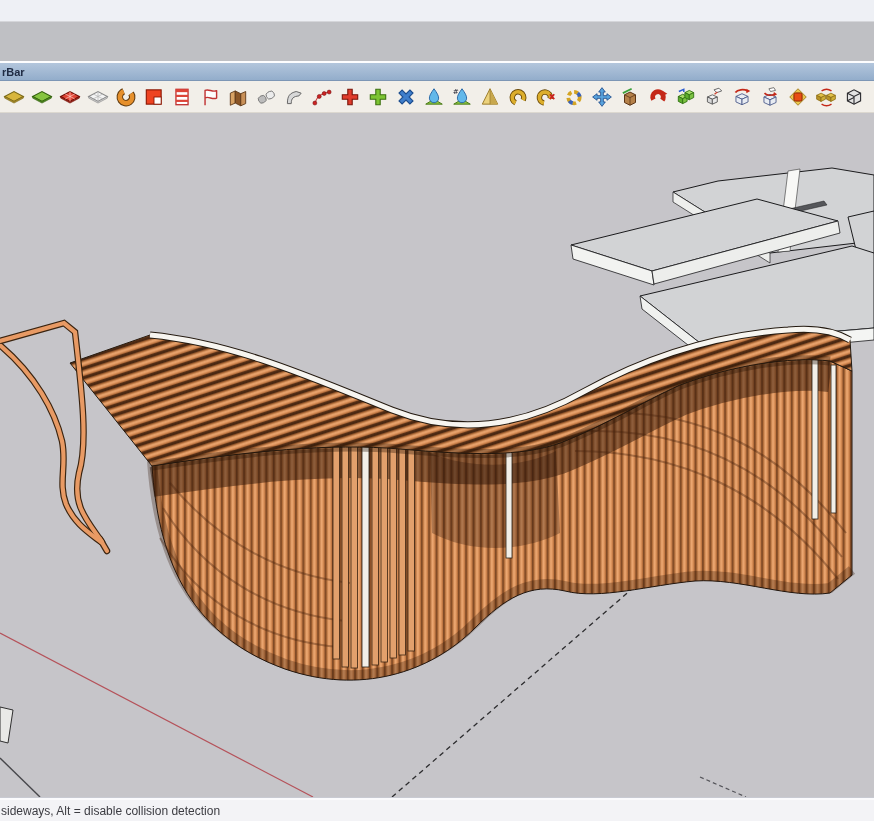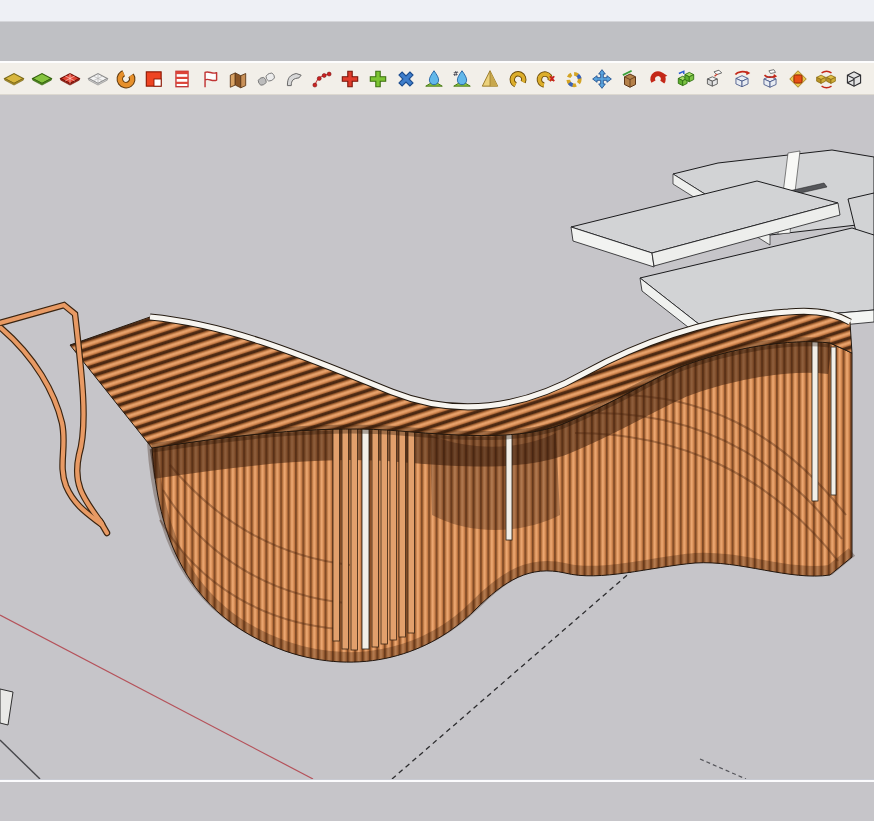--- a/index.html
+++ b/index.html
@@ -21,20 +21,23 @@
 </style>
 </head>
 <body>
 
 <div class="app">
 
   <div class="strip-top"></div>
   <div class="strip-gray"></div>
   <div class="strip-white"></div>
 
+  <div class="titlebar">
+    <span>rBar</span>
+  </div>
 
   <div class="toolbar">
     <button class="tbtn" title="panel-yellow">
         <svg viewBox="0 0 20 20">
           <polygon points="1.5,9.5 10,5 18.5,9.5 10,14" fill="#d8b63e" stroke="#7a6a18" stroke-width="1"></polygon>
           <polygon points="1.5,9.5 10,14 18.5,9.5 18.5,11 10,15.5 1.5,11" fill="#ab8b26" stroke="#7a6a18" stroke-width=".6"></polygon>
         </svg>
       </button>
     <button class="tbtn" title="panel-green">
         <svg viewBox="0 0 20 20">
@@ -355,14 +358,17 @@
         <g stroke="#e89a64" stroke-width="4.2">
           <path d="M 0,228 L 64,210 L 75,219 C 82,280 88,330 79,360 C 72,392 86,406 102,429"></path>
           <path d="M 1,233 C 35,262 55,298 62,328 C 67,352 58,370 66,391 C 74,410 88,419 101,429"></path>
           <path d="M 100,426 L 107,438"></path>
         </g>
       </g>
     </svg>
   </div>
 
   <div class="sep"></div>
+  <div class="statusbar">
+    <span>sideways, Alt = disable collision detection</span>
+  </div>
 
 </div>
 
 </body></html>

